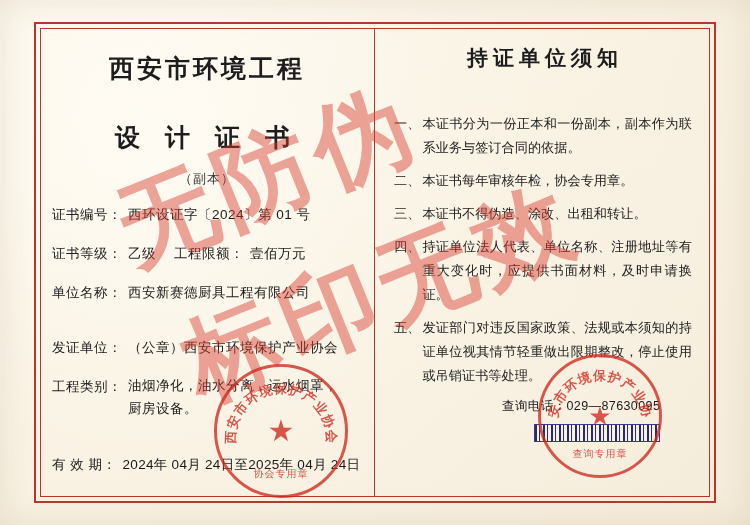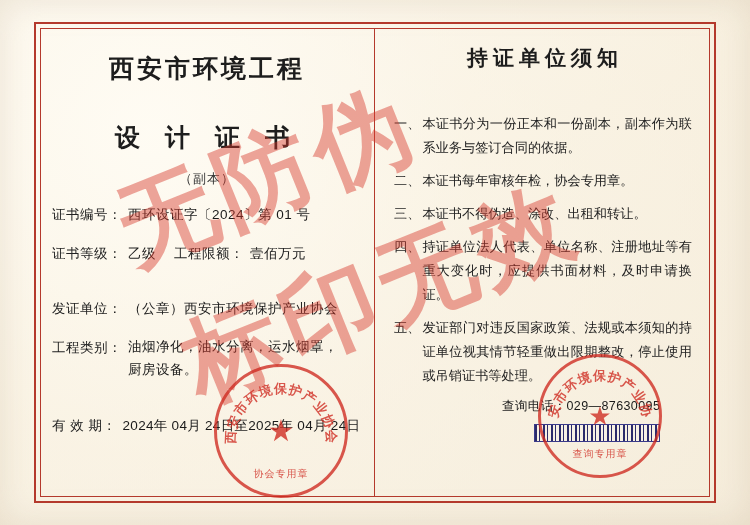--- a/index.html
+++ b/index.html
@@ -308,20 +308,24 @@
       </div>
 
       <div class="field-row">
         <span class="field-label">证书等级：</span>
         <span class="field-value">乙级</span>
         <span class="field-inline-gap"></span>
         <span class="field-label">工程限额：</span>
         <span class="field-value">壹佰万元</span>
       </div>
 
+      <div class="field-row">
+        <span class="field-label">单位名称：</span>
+        <span class="field-value">西安新赛德厨具工程有限公司</span>
+      </div>
 
       <div class="field-row issuer-row">
         <span class="field-label">发证单位：</span>
         <span class="field-value">（公章）西安市环境保护产业协会</span>
       </div>
 
       <div class="field-row">
         <span class="field-label">工程类别：</span>
         <span class="field-value multi" style="white-space: pre-line;">油烟净化，油水分离，运水烟罩，
 厨房设备。</span>

